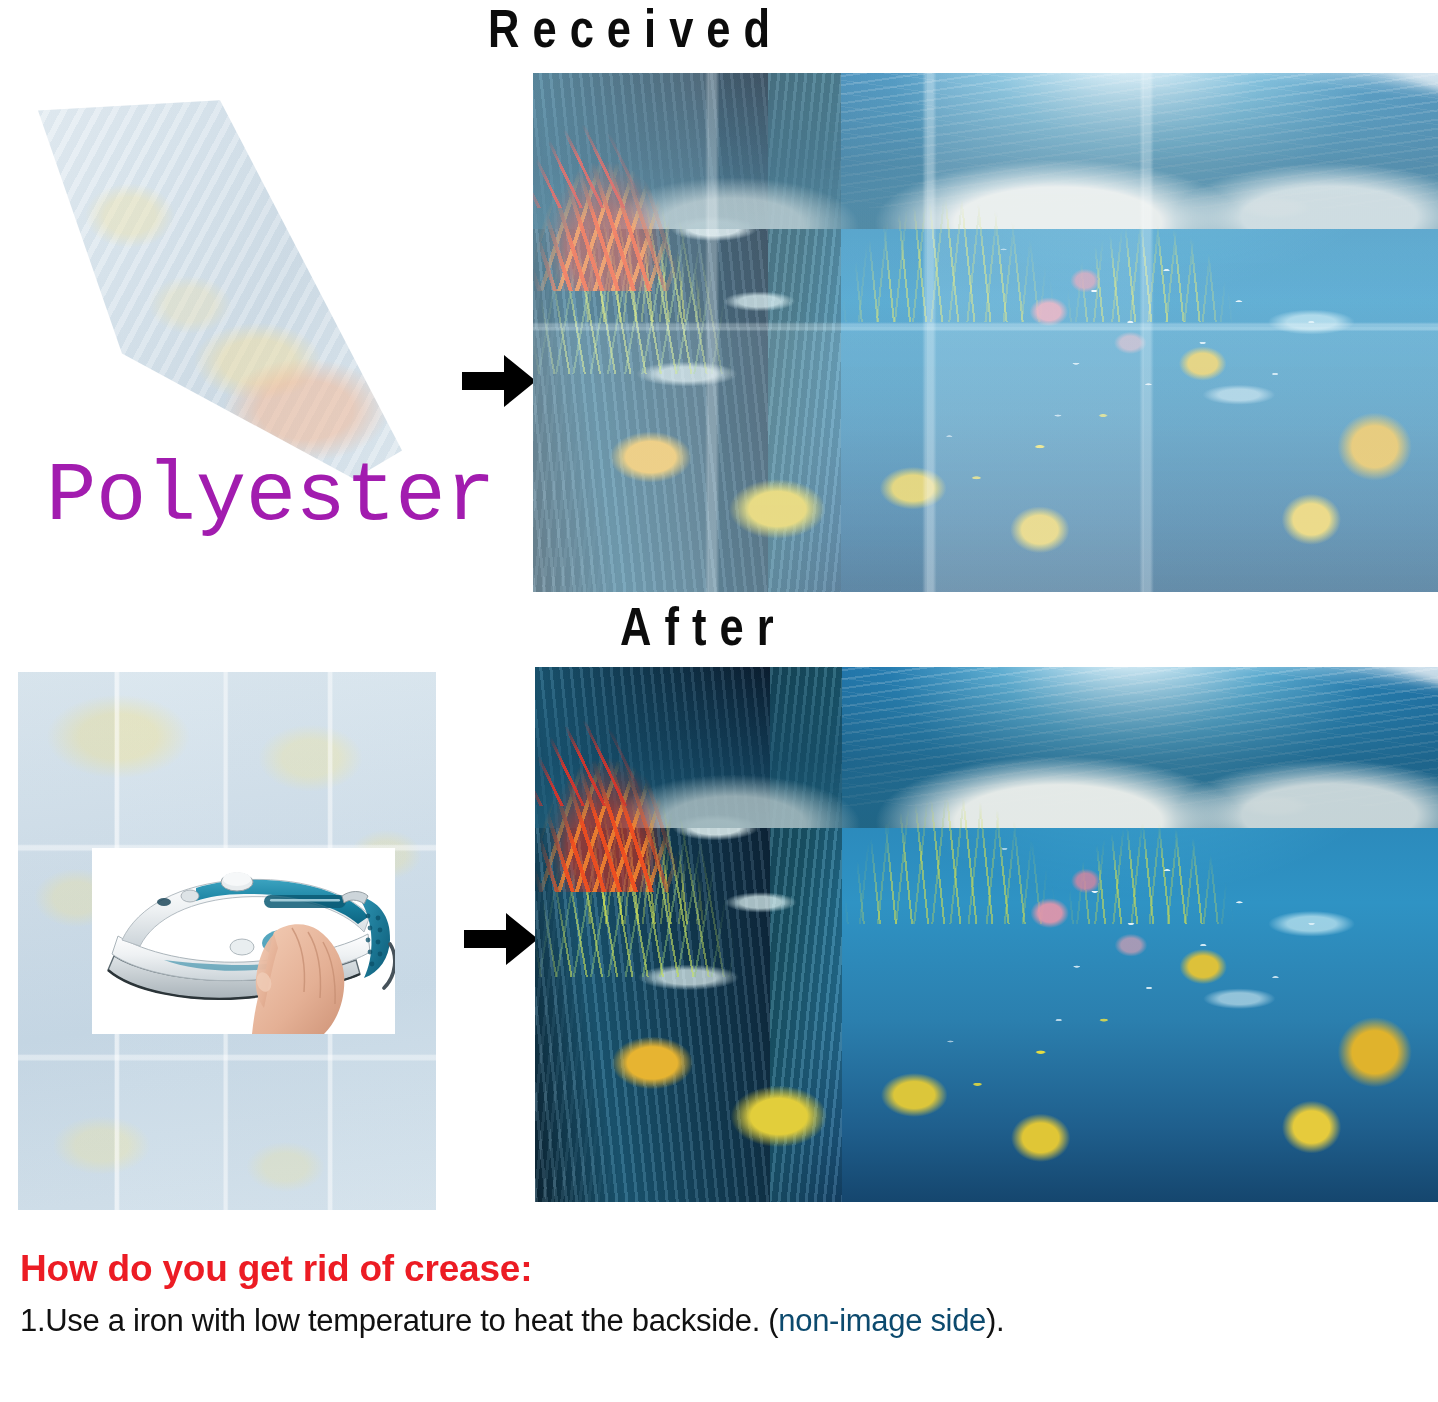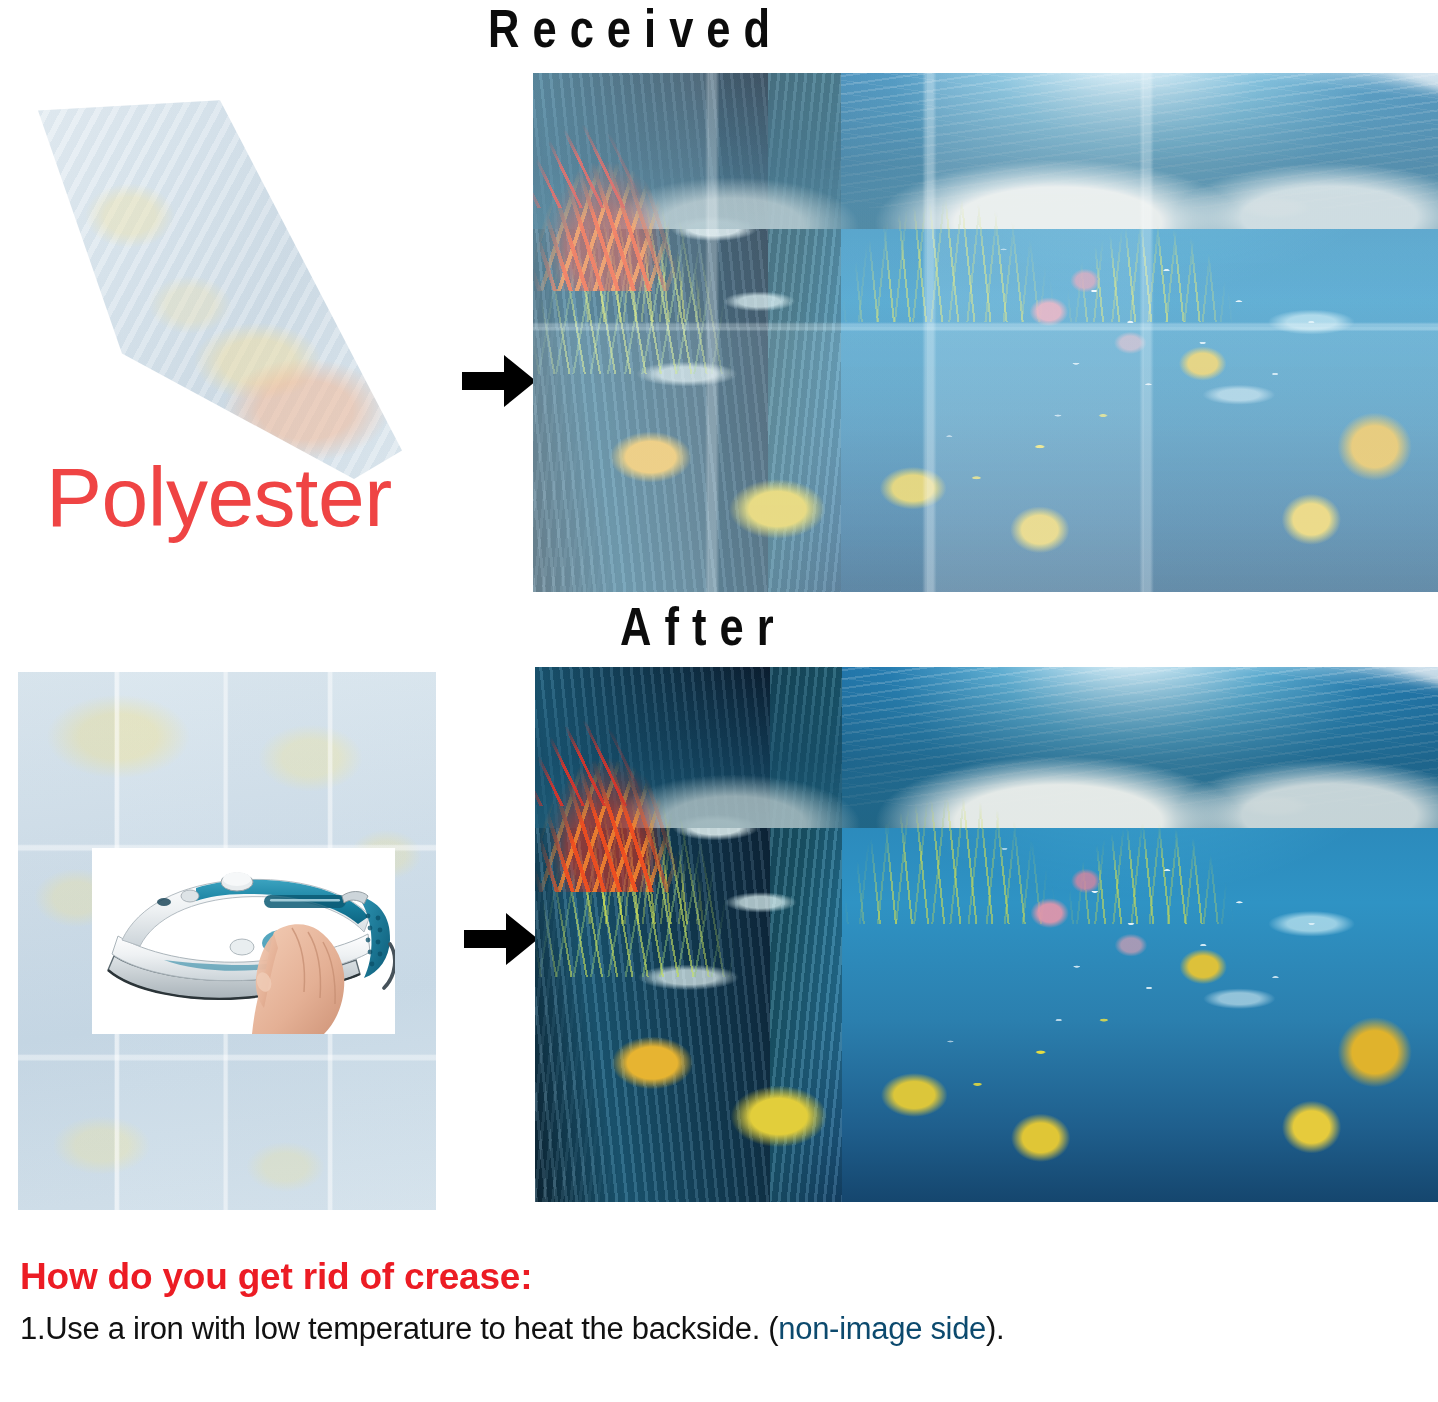--- a/index.html
+++ b/index.html
@@ -269,24 +269,25 @@
       linear-gradient(118deg, #e8eff4 0%, #dbe6ee 32%, #cfdce6 62%, #dfe9f0 100%);
     filter: drop-shadow(2px 4px 5px rgba(0,0,0,0.18));
   }
 
   
   #polyester-word {
     position: absolute;
     left: 46px; top: 455px;
     font-size: 84px;
     font-weight: 400;
-    color: #ef4444;
+    color: #a21caf;
     line-height: 1;
     letter-spacing: -0.5px;
     white-space: nowrap;
+    font-family: Liberation Mono, monospace;
   }
 
   
   #backdrop-backside {
     position: absolute;
     left: 18px; top: 672px;
     width: 418px; height: 538px;
     overflow: hidden;
     background:
       radial-gradient(ellipse 22% 10% at 24% 12%, rgba(236,226,162,0.60) 0 42%, rgba(236,226,162,0) 78%),
@@ -317,21 +318,20 @@
     background: #ffffff;
     overflow: hidden;
   }
   #iron-card svg { display: block; }
 
   
   #instructions {
     position: absolute;
     left: 20px; top: 1248px;
     width: 1405px;
-    margin-top: 8px;
   }
   #crease-heading {
     font-size: 37px;
     font-weight: 700;
     color: #ec1c24;
     line-height: 1.12;
     letter-spacing: -0.2px;
     margin: 0 0 12px 0;
     white-space: nowrap;
   }

